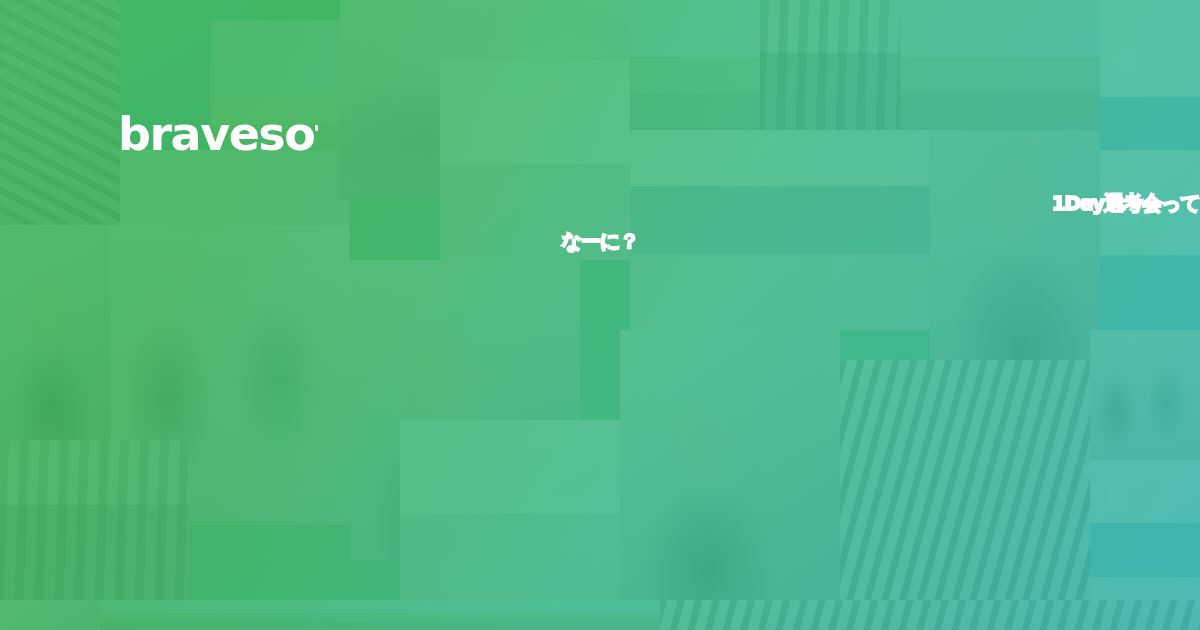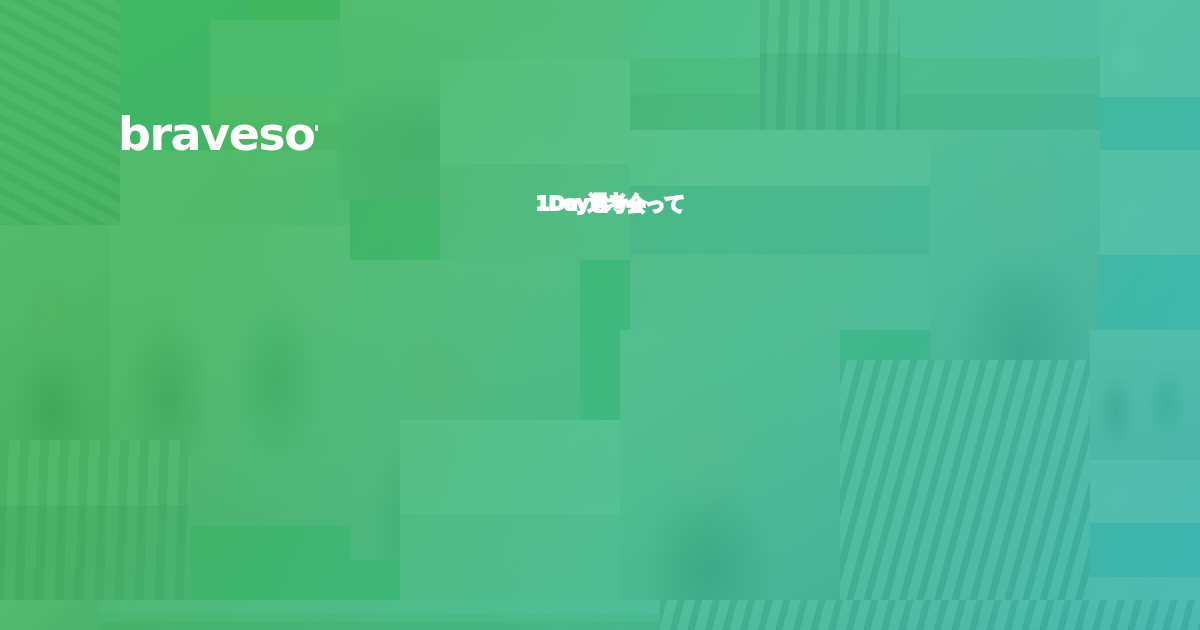--- a/index.html
+++ b/index.html
@@ -163,20 +163,21 @@
   .hl-line {
     display: block;
     font-family: "DejaVu Sans", "Liberation Sans", sans-serif;
     font-weight: 700;
     white-space: nowrap;
   }
   #hl-line-1 {
     font-size: 112px;
     padding-left: 20px;
     margin-bottom: 18px;
+    text-align: right;
     -webkit-text-stroke: 2px #ffffff;
   }
   #hl-line-2 {
     font-size: 112px;
     padding-left: 0px;
     -webkit-text-stroke: 2px #ffffff;
   }
 </style>
 </head>
 <body>
@@ -267,16 +268,17 @@
   <div id="content">
 
     <div id="logo">
       <svg viewBox="0 0 200 52" xmlns="http://www.w3.org/2000/svg" aria-hidden="true">
         <text id="logo-text" x="0" y="40">bravesoft</text>
       </svg>
     </div>
 
     <h1 id="headline">
       <span class="hl-line" id="hl-line-1" style="font-size: 20px;">1Day選考会って</span>
+      <span class="hl-line" id="hl-line-2" style="font-size: 20px;">なーに？</span>
     </h1>
 
   </div>
 </div>
 
 </body></html>

